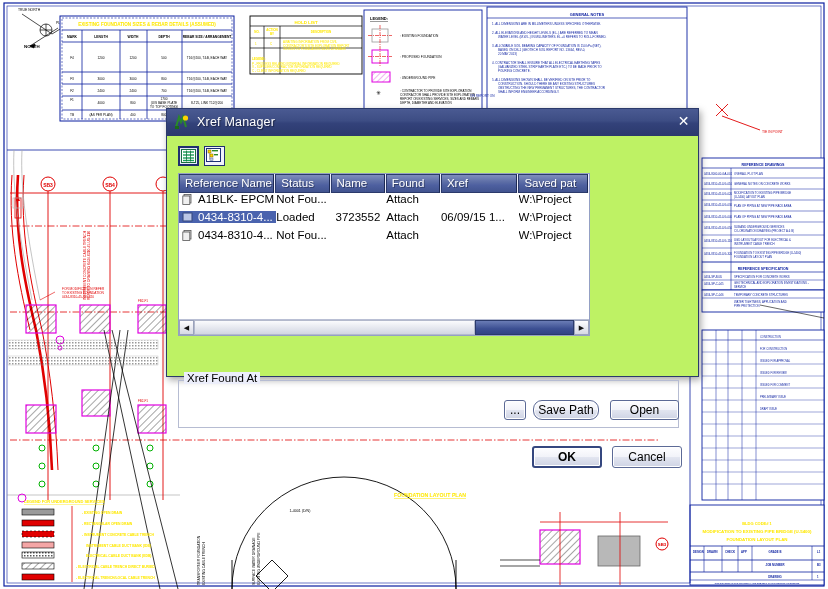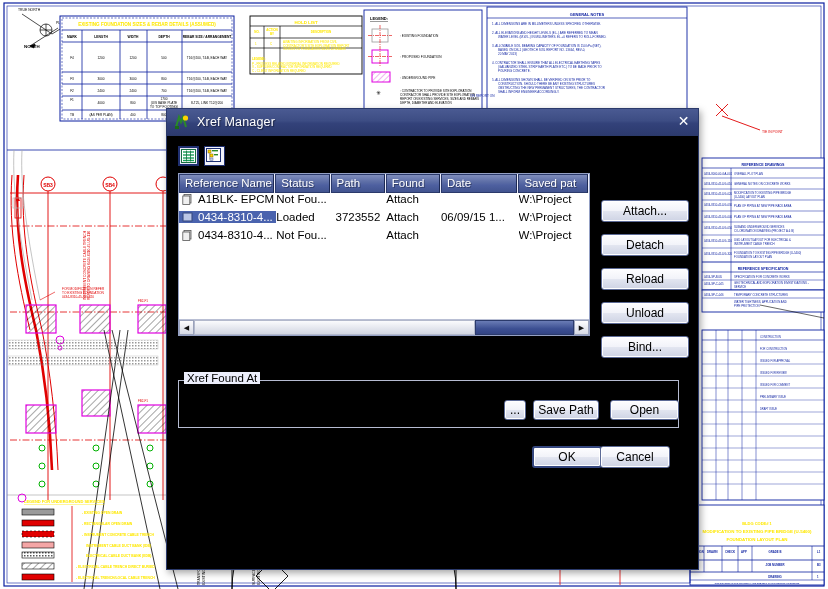--- a/index.html
+++ b/index.html
@@ -8,22 +8,22 @@
     background:#ffffff;
     font-family:"Liberation Sans", sans-serif;
   }
 
   
   #cad{position:absolute;inset:0;background:#ffffff;overflow:hidden;}
   .cadsvg{position:absolute;left:0;top:0;}
 
   
   #dialog{
-    position:absolute;left:166px;top:108px;width:533px;height:462px;
-    background:#000000;
+    position:absolute;left:166px;top:108px;width:533px;height:269px;
+    background:#bef264;
     border:1px solid #2b3a6b;
     box-shadow:2px 3px 7px rgba(0,0,0,.35);
     box-sizing:border-box;
   }
   #titlebar{
     height:26px;
     background:linear-gradient(to bottom,#4a5a92 0%,#3d4d84 45%,#33427a 55%,#2c3a6e 100%);
     display:flex;align-items:center;padding:0 4px 0 6px;
     border-bottom:1px solid #2b3a6b;
     position:relative;
@@ -81,42 +81,42 @@
 
   
   .sidebtns{position:absolute;left:434px;top:64px;display:flex;flex-direction:column;gap:12px;}
   .btn{
     width:88px;height:22px;
     background:linear-gradient(to bottom,#fdfdff 0%,#f2f3f9 48%,#e2e5f0 52%,#ced3e4 100%);
     border:1px solid #5c6a96;border-radius:3px;box-sizing:border-box;
     font-size:12px;color:#000;display:flex;align-items:center;justify-content:center;
     cursor:pointer;box-shadow:inset 0 0 0 1px #ffffff;
   }
-  .btn.focus{border:2px solid #35477f;}
+  .btn.focus{border:2px solid #35477f;font-weight:bold;}
 
   
   .group{
     position:absolute;left:11px;top:244px;width:501px;height:48px;
     border:1px solid #b6bcd2;box-sizing:border-box;
   }
   .grouplabel{
     position:absolute;left:17px;top:236px;font-size:11.5px;color:#000;
     background:#eceefb;padding:0 3px;
   }
   .pathinput{
     position:absolute;left:19px;top:264px;width:312px;height:20px;
     background:#ffffff;border:1px solid #8d96b5;box-sizing:border-box;
     font-size:11.5px;color:#000;padding:2px 0 0 4px;font-family:"Liberation Sans",sans-serif;
   }
   .dotsbtn{position:absolute;left:337px;top:264px;width:22px;height:20px;}
-  .savepath{position:absolute;left:366px;top:264px;width:66px;height:20px;}
+  .savepath{position:absolute;left:366px;top:264px;width:66px;height:20px;border-radius:9px;}
   .openbtn{position:absolute;left:443px;top:264px;width:69px;height:20px;text-align:right;}
 
   .okbtn{position:absolute;left:365px;top:310px;width:70px;height:22px;}
-  .cancelbtn{position:absolute;left:433px;top:310px;width:70px;height:22px;}
+  .cancelbtn{position:absolute;left:445px;top:310px;width:70px;height:22px;}
 </style>
 </head>
 <body>
 
 <div id="cad">
   <svg class="cadsvg" width="828" height="589" viewBox="0 0 828 589">
     <defs>
       <pattern id="hatch" width="5" height="5" patternTransform="rotate(45)" patternUnits="userSpaceOnUse">
         <line x1="0" y1="0" x2="0" y2="5" stroke="#000" stroke-width="0.7"></line>
       </pattern>
@@ -588,23 +588,23 @@
           <rect x="4" y="10" width="3" height="2.5" fill="#c0c8e0" stroke="#5a6a9a" stroke-width="0.5"></rect>
           <line x1="3.5" y1="5" x2="3.5" y2="11.5" stroke="#888" stroke-width="0.6"></line>
         </svg>
       </div>
     </div>
 
     <div class="listwrap">
       <div class="hdrrow">
         <div class="hcell" style="width:110px">Reference Name</div>
         <div class="hcell" style="width:62px">Status</div>
-        <div class="hcell" style="width:62px">Path</div>
+        <div class="hcell" style="width:62px">Name</div>
         <div class="hcell" style="width:62px">Found</div>
-        <div class="hcell" style="width:88px">Date</div>
+        <div class="hcell" style="width:88px">Xref</div>
         <div class="hcell" style="width:80px">Saved pat</div>
       </div>
 
       <div class="row">
         <div class="cell c0" style="width:110px">
           <span class="fileicon">
             <svg width="12" height="12" viewBox="0 0 12 12">
               <rect x="2" y="1.5" width="7" height="8.5" fill="#dcdcdc" stroke="#555" stroke-width="0.8"></rect>
               <rect x="0.8" y="3" width="7" height="8.5" fill="#f0f0f0" stroke="#555" stroke-width="0.8"></rect>
             </svg>
@@ -659,27 +659,20 @@
       <div class="hscroll">
         <div class="sarrow">◀</div>
         <div class="strack">
           <div class="sleft"></div>
           <div class="sthumb"></div>
         </div>
         <div class="sarrow">▶</div>
       </div>
     </div>
 
-    <div class="sidebtns">
-      <div class="btn">Attach...</div>
-      <div class="btn">Detach</div>
-      <div class="btn">Reload</div>
-      <div class="btn">Unload</div>
-      <div class="btn">Bind...</div>
-    </div>
 
     <div class="group"></div>
     <div class="grouplabel">Xref Found At</div>
     <div class="btn dotsbtn">...</div>
     <div class="btn savepath">Save Path</div>
     <div class="btn openbtn">Open</div>
 
     <div class="btn okbtn focus">OK</div>
     <div class="btn cancelbtn">Cancel</div>
   </div>

